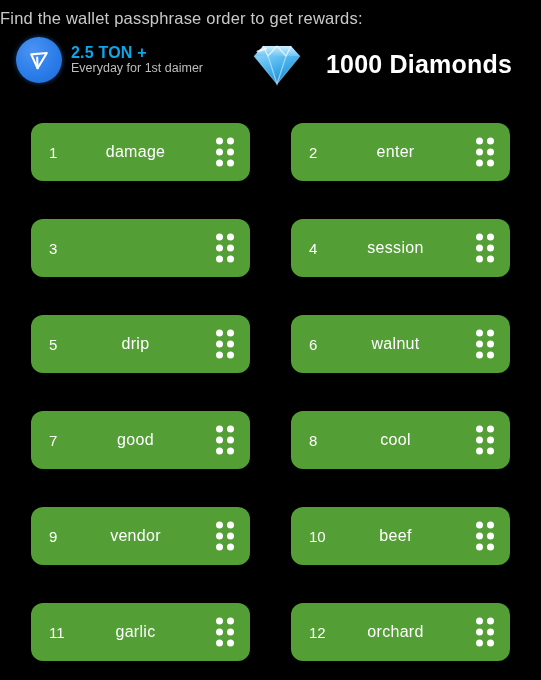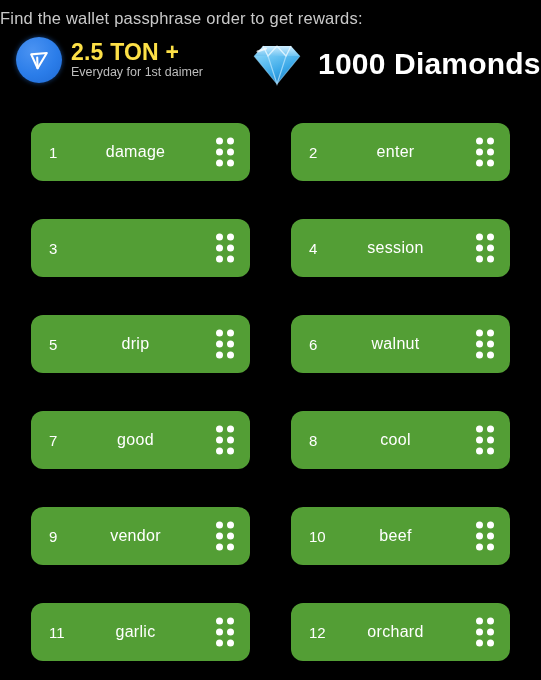--- a/index.html
+++ b/index.html
@@ -47,23 +47,23 @@
     box-shadow:0 0 5px rgba(40,120,230,.55);
   }
   .ton-logo svg { display:block; }
   .ton-text {
     margin-left:9px;
     display:flex;
     flex-direction:column;
     justify-content:center;
   }
   .ton-amount {
-    font-size:23px;
+    font-size:16px;
     font-weight:bold;
-    color:#fde047;
+    color:#0ea5e9;
     line-height:1.08;
     letter-spacing:0.2px;
     white-space:nowrap;
   }
   .ton-sub {
     font-size:12.5px;
     color:#bdbdbd;
     line-height:1.25;
     margin-top:0;
     white-space:nowrap;
@@ -72,22 +72,22 @@
   
   .dia-block {
     position:absolute;
     left:248px; top:2px;
     display:flex;
     align-items:center;
   }
   .dia-icon { width:58px; height:54px; flex:0 0 auto; }
   .dia-icon svg { display:block; }
   .dia-text {
-    margin-left:12px;
-    font-size:30px;
+    margin-left:20px;
+    font-size:25px;
     font-weight:bold;
     color:#ffffff;
     letter-spacing:0.2px;
     line-height:1;
     white-space:nowrap;
   }
 
   
   #grid {
     position:absolute;

